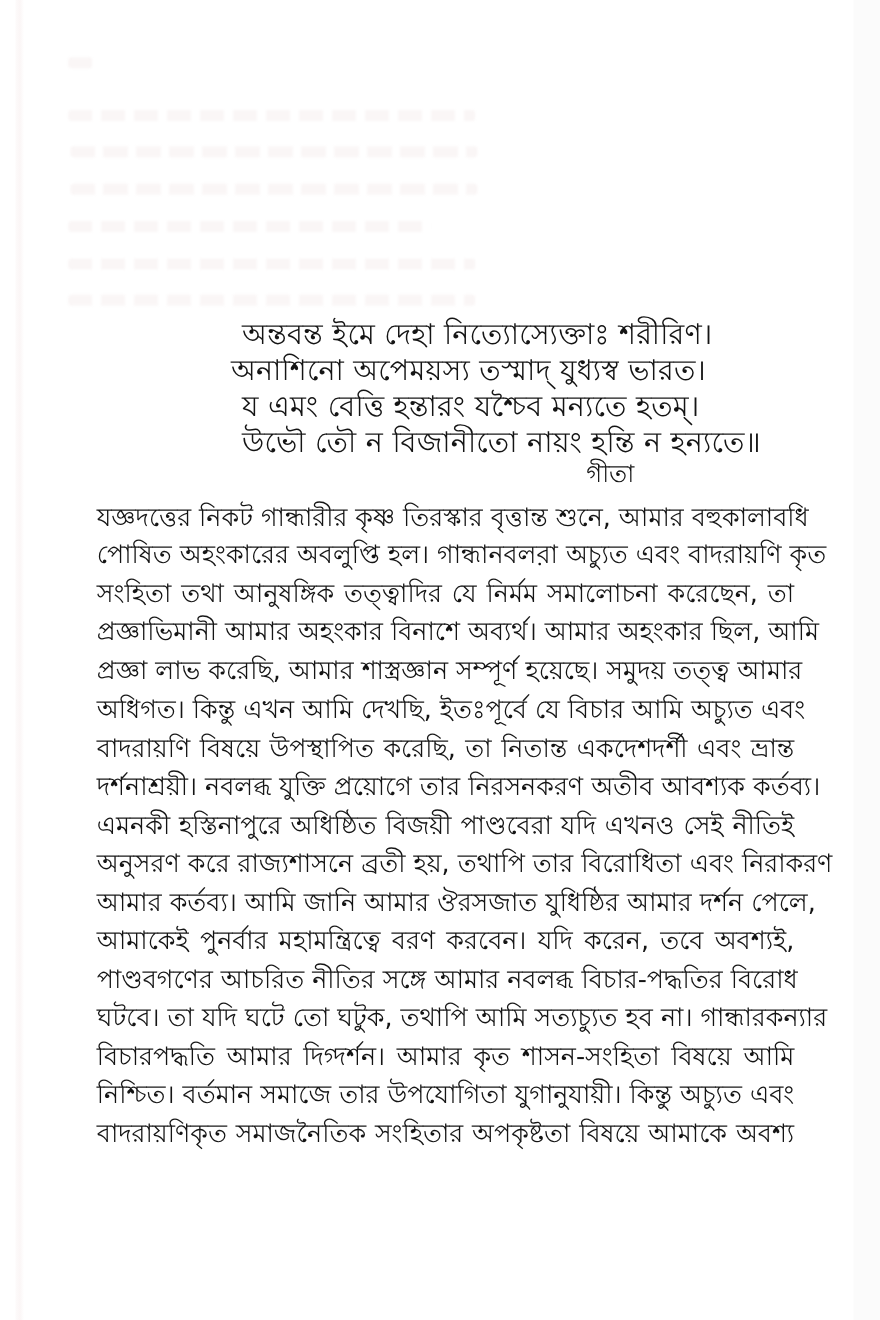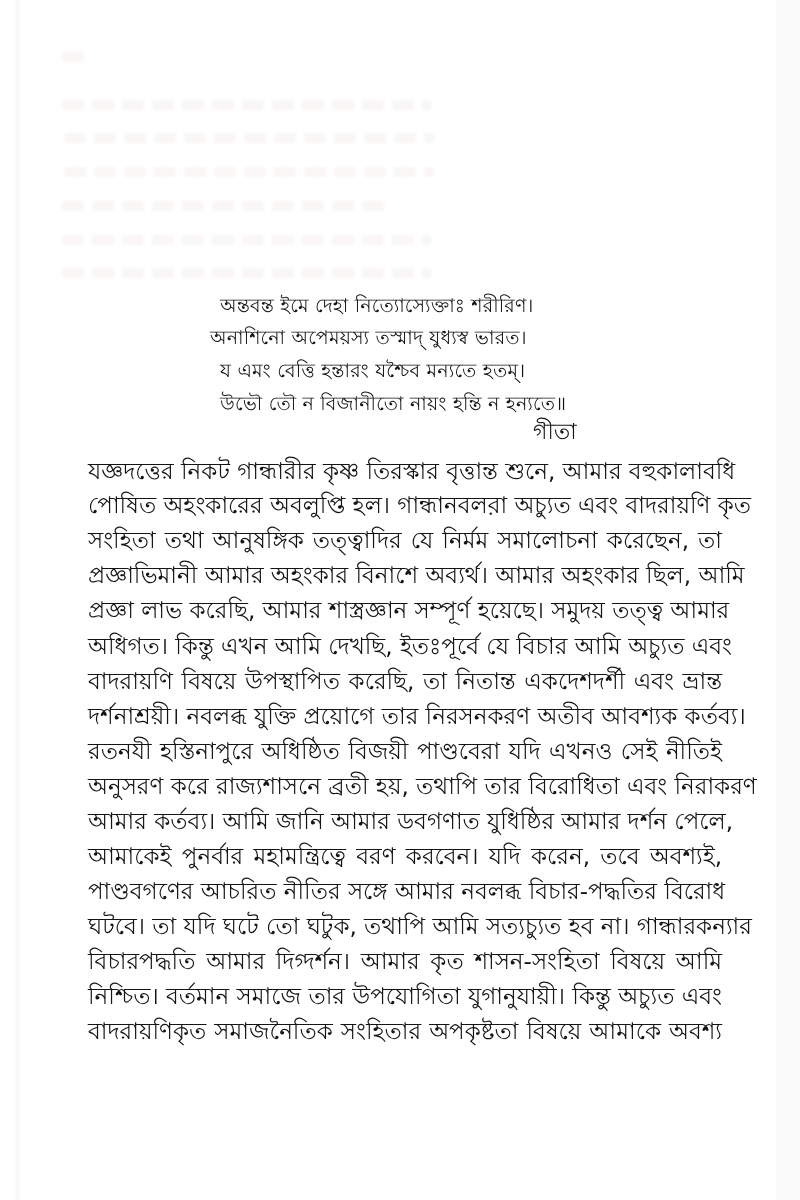--- a/index.html
+++ b/index.html
@@ -22,21 +22,21 @@
     position: absolute; left: 60px; width: 380px; height: 10px;
     border-radius: 3px;
     background: repeating-linear-gradient(90deg, rgba(210,170,170,0.10) 0 22px, rgba(255,255,255,0) 22px 30px);
     filter: blur(1.2px);
   }
   .verse {
     position: absolute; left: 0; top: 0; width: 800px;
   }
   .verse-line {
     position: absolute; white-space: nowrap;
-    font-size: 19px; line-height: 24px;
+    font-size: 26px; line-height: 24px;
     letter-spacing: 0.2px;
   }
   .attribution {
     position: absolute; left: 533px; top: 420px;
     font-size: 22px; line-height: 24px; white-space: nowrap;
   }
   .prose-line {
     position: absolute; left: 88px; width: 634px;
     font-size: 23px; line-height: 26px; height: 26px;
     white-space: nowrap; overflow: visible;
@@ -70,22 +70,22 @@
 
 <article>
   <div class="prose-line" style="top: 458px; word-spacing: 0px;">যজ্ঞদত্তের নিকট গান্ধারীর কৃষ্ণ তিরস্কার বৃত্তান্ত শুনে, আমার বহুকালাবধি</div>
   <div class="prose-line" style="top: 492px; word-spacing: 0px;">পোষিত অহংকারের অবলুপ্তি হল। গান্ধানবলব়া অচ্যুত এবং বাদরায়ণি কৃত</div>
   <div class="prose-line" style="top: 527px; word-spacing: 0px;">সংহিতা তথা আনুষঙ্গিক তত্ত্বাদির যে নির্মম সমালোচনা করেছেন, তা</div>
   <div class="prose-line" style="top: 562px; word-spacing: 0px;">প্রজ্ঞাভিমানী আমার অহংকার বিনাশে অব্যর্থ। আমার অহংকার ছিল, আমি</div>
   <div class="prose-line" style="top: 597px; word-spacing: 0px;">প্রজ্ঞা লাভ করেছি, আমার শাস্ত্রজ্ঞান সম্পূর্ণ হয়েছে। সমুদয় তত্ত্ব আমার</div>
   <div class="prose-line" style="top: 633px; word-spacing: 0px;">অধিগত। কিন্তু এখন আমি দেখছি, ইতঃপূর্বে যে বিচার আমি অচ্যুত এবং</div>
   <div class="prose-line" style="top: 668px; word-spacing: 0px;">বাদরায়ণি বিষয়ে উপস্থাপিত করেছি, তা নিতান্ত একদেশদর্শী এবং ভ্রান্ত</div>
   <div class="prose-line" style="top: 703px; word-spacing: 0px;">দর্শনাশ্রয়ী। নবলব্ধ যুক্তি প্রয়োগে তার নিরসনকরণ অতীব আবশ্যক কর্তব্য।</div>
-  <div class="prose-line" style="top: 738px; word-spacing: 0px;">রতনযী হস্তিনাপুরে অধিষ্ঠিত বিজয়ী পাণ্ডবেরা যদি এখনও সেই নীতিই</div>
+  <div class="prose-line" style="top: 738px; word-spacing: 0px;">এমনকী হস্তিনাপুরে অধিষ্ঠিত বিজয়ী পাণ্ডবেরা যদি এখনও সেই নীতিই</div>
   <div class="prose-line" style="top: 773px; word-spacing: 0px;">অনুসরণ করে রাজ্যশাসনে ব্রতী হয়, তথাপি তার বিরোধিতা এবং নিরাকরণ</div>
-  <div class="prose-line" style="top: 808px; word-spacing: 0px;">আমার কর্তব্য। আমি জানি আমার ডবগণাত যুধিষ্ঠির আমার দর্শন পেলে,</div>
+  <div class="prose-line" style="top: 808px; word-spacing: 0px;">আমার কর্তব্য। আমি জানি আমার ঔরসজাত যুধিষ্ঠির আমার দর্শন পেলে,</div>
   <div class="prose-line" style="top: 843px; word-spacing: 0px;">আমাকেই পুনর্বার মহামন্ত্রিত্বে বরণ করবেন। যদি করেন, তবে অবশ্যই,</div>
   <div class="prose-line" style="top: 878px; word-spacing: 0px;">পাণ্ডবগণের আচরিত নীতির সঙ্গে আমার নবলব্ধ বিচার-পদ্ধতির বিরোধ</div>
   <div class="prose-line" style="top: 913px; word-spacing: 0px;">ঘটবে। তা যদি ঘটে তো ঘটুক, তথাপি আমি সত্যচ্যুত হব না। গান্ধারকন্যার</div>
   <div class="prose-line" style="top: 948px; word-spacing: 0px;">বিচারপদ্ধতি আমার দিগ্দর্শন। আমার কৃত শাসন-সংহিতা বিষয়ে আমি</div>
   <div class="prose-line" style="top: 983px; word-spacing: 0px;">নিশ্চিত। বর্তমান সমাজে তার উপযোগিতা যুগানুযায়ী। কিন্তু অচ্যুত এবং</div>
   <div class="prose-line" style="top: 1018px; word-spacing: 0px;">বাদরায়ণিকৃত সমাজনৈতিক সংহিতার অপকৃষ্টতা বিষয়ে আমাকে অবশ্য</div>
 </article>
 
 </body></html>

